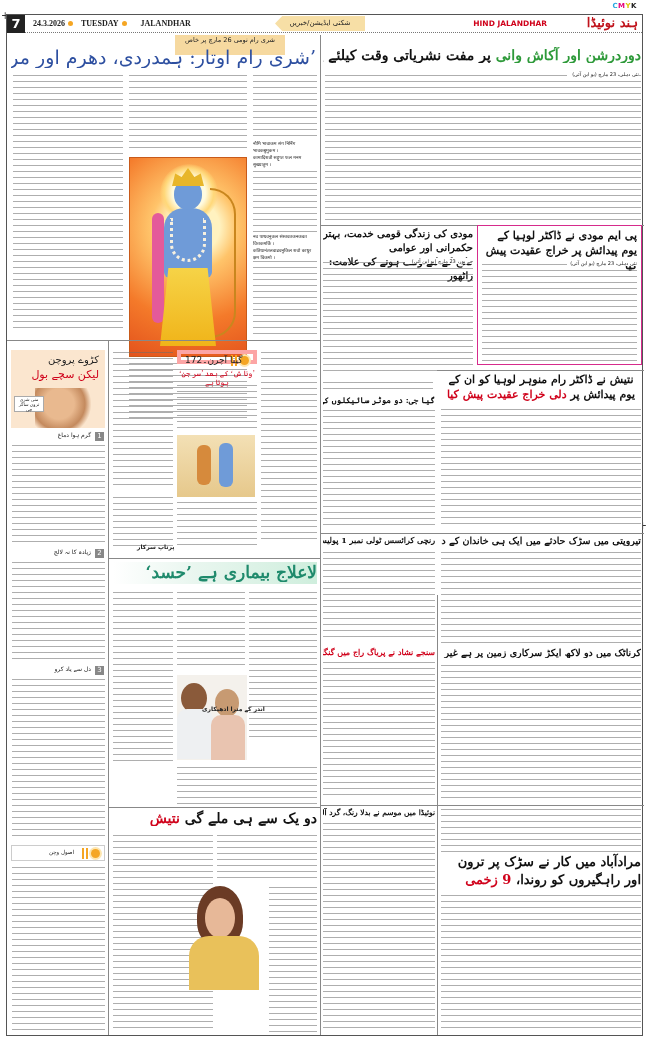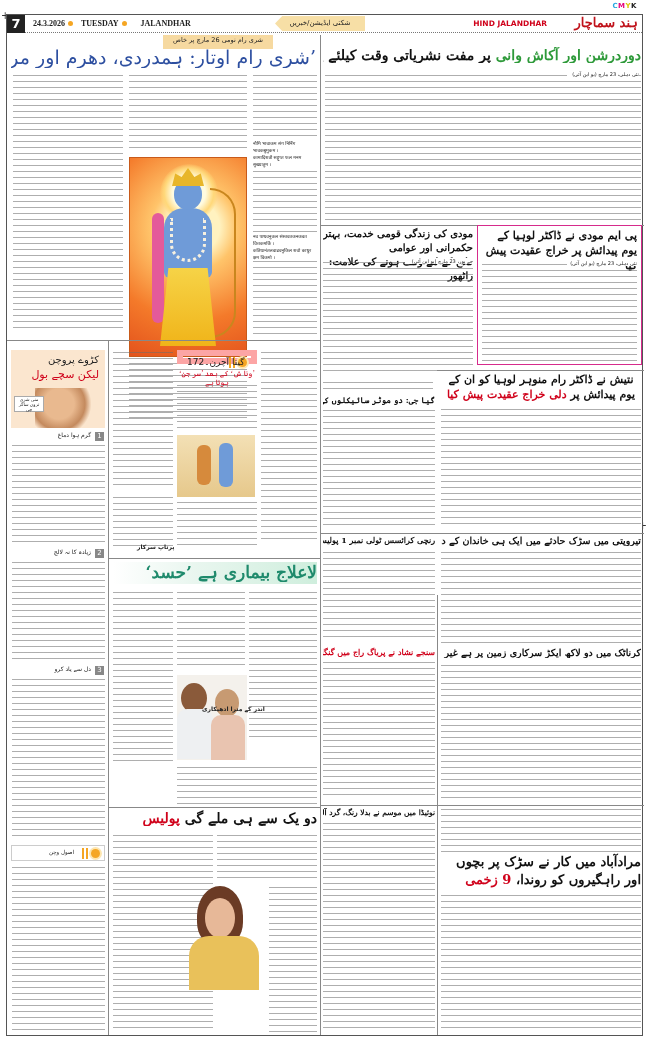--- a/index.html
+++ b/index.html
@@ -59,28 +59,28 @@
 
   <div class="header">
     <div class="page-num">7</div>
     <span class="hdr-date">24.3.2026</span>
       <span class="dot"></span>
     <span class="hdr-day">TUESDAY</span>
       <span class="dot"></span>
     <span class="hdr-city" style="margin-left:14px;">JALANDHAR</span>
     <div class="hdr-tag">شکتی ایڈیشن/خبریں</div>
     <div class="hdr-brand-en">HIND JALANDHAR</div>
-    <div class="hdr-brand-ur">ہند سماچار</div>
+    <div class="hdr-brand-ur">ہند نوئیڈا</div>
   </div>
 
   <div class="col-rule" style="left:313px; top:20px; height:1000px;"></div>
   <div class="col-rule" style="left:101px; top:325px; height:695px;"></div>
   <div class="col-rule" style="left:430px; top:580px; height:440px;"></div>
 
-  <div class="kicker" style="left:156px; top:20px; width:110px; height:14px; line-height:10px;">شری رام نومی 26 مارچ پر خاص</div>
+  <div class="kicker" style="left:168px; top:20px; width:110px; height:20px; line-height:10px;">شری رام نومی 26 مارچ پر خاص</div>
   <div class="headline" style="left:4px; top:31px; width:305px; font-size:19px; color:#2d4fa0; font-weight:normal; font-family:'DejaVu Serif',serif;">’شری رام اوتار: ہمدردی، دھرم اور مریادہ کا پیغام</div>
 
   <div class="lines" style="left:6px; top:58px; width:110px; height:260px;"></div>
   <div class="lines" style="left:122px; top:58px; width:118px; height:80px;"></div>
   <div class="lines" style="left:246px; top:58px; width:64px; height:262px;"></div>
   <div class="lines" style="left:122px; top:346px; width:118px; height:60px;"></div>
 
   <div class="ram-img">
     <div class="ram-halo"></div>
     <div class="ram-bow"></div>
@@ -119,21 +119,21 @@
   <div style="position:absolute; left:10px; top:650px; width:74px; font-size:6px; direction:rtl;">دل سے یاد کرو</div>
   <div class="lines" style="left:5px; top:662px; width:93px; height:160px;"></div>
   <div style="position:absolute; left:4px; top:830px; width:94px; height:16px; border:1px solid #ccc;">
     <div class="sun-icon" style="right:4px; top:3px;"></div>
     <div class="bars-icon" style="right:16px; top:2px;"></div>
     <div style="position:absolute; right:30px; top:3px; font-size:5.5px; direction:rtl;">اصول وچن</div>
   </div>
   <div class="lines" style="left:5px; top:850px; width:93px; height:165px;"></div>
 
   <div class="lines" style="left:106px; top:335px; width:60px; height:140px;"></div>
-  <div style="position:absolute; left:170px; top:335px; width:80px; height:14px; border:6px solid #fca5a5;">
+  <div style="position:absolute; left:170px; top:335px; width:80px; height:14px; border:4px solid #fca5a5;">
     <div class="sun-icon" style="right:4px; top:2px;"></div>
     <div class="bars-icon" style="right:16px; top:1px;"></div>
     <div style="position:absolute; left:4px; top:1px; font-size:9px; direction:rtl;">گیتا آچرن۔172</div>
   </div>
   <div style="position:absolute; left:170px; top:354px; width:80px; font-size:7.5px; direction:rtl; text-align:center;font-family:Liberation Serif, serif;" class="accent-red">’ونا ش‘ کے بعد ’سر جن‘ ہوتا ہے</div>
   <div class="lines" style="left:170px; top:368px; width:80px; height:50px;"></div>
   <div class="img-block" style="left:170px; top:420px; width:78px; height:62px; background:linear-gradient(#f3e0b5, #e6c88b);">
     <div style="position:absolute; left:20px; top:10px; width:14px; height:40px; background:#d68a3c; border-radius:6px;"></div>
     <div style="position:absolute; left:42px; top:8px; width:14px; height:44px; background:#6f9bd8; border-radius:6px;"></div>
   </div>
@@ -151,21 +151,21 @@
   <div class="img-block" style="left:170px; top:660px; width:70px; height:85px; background:#f4f1ec;">
     <div style="position:absolute; left:4px; top:8px; width:26px; height:30px; border-radius:50%; background:#8a5a3a;"></div>
     <div style="position:absolute; left:0px; top:34px; width:36px; height:50px; background:#eef0f2; border-radius:10px 10px 0 0;"></div>
     <div style="position:absolute; left:38px; top:14px; width:24px; height:28px; border-radius:50%; background:#c79a72;"></div>
     <div style="position:absolute; left:34px; top:40px; width:34px; height:45px; background:#e9c4b0; border-radius:10px 10px 0 0;"></div>
   </div>
   <div class="lines" style="left:170px; top:750px; width:140px; height:40px;"></div>
   <div class="signature" style="left:195px; top:690px;">اندر کے مترا ادھیکاری</div>
 
   <div class="h-rule" style="left:102px; top:792px; width:211px;"></div>
-  <div class="headline" style="left:106px; top:795px; width:204px; font-size:14px; text-align:right;"><span>دو یک سے ہی ملے گی</span> <span class="accent-red">پولیس</span></div>
+  <div class="headline" style="left:106px; top:795px; width:204px; font-size:14px; text-align:right;"><span>دو یک سے ہی ملے گی</span> <span class="accent-red">نتیش</span></div>
   <div class="lines" style="left:106px; top:818px; width:100px; height:200px;"></div>
   <div class="lines" style="left:210px; top:818px; width:100px; height:50px;"></div>
   <div class="img-block" style="left:160px; top:865px; width:100px; height:110px;">
     <div style="position:absolute; left:30px; top:6px; width:46px; height:60px; border-radius:50% 50% 40% 40%; background:#6b3b25;"></div>
     <div style="position:absolute; left:38px; top:18px; width:30px; height:40px; border-radius:50%; background:#e7b898;"></div>
     <div style="position:absolute; left:22px; top:56px; width:70px; height:54px; background:#e9c15a; border-radius:20px 20px 0 0;"></div>
   </div>
   <div class="lines" style="left:262px; top:870px; width:48px; height:148px;"></div>
 
   <div class="headline" style="left:316px; top:32px; width:318px; font-size:14px; text-align:right;"><span class="accent-green">دوردرشن اور آکاش وانی</span> <span>پر مفت نشریاتی وقت کیلئے پارٹیوں کو ڈیجیٹل واؤچر جاری</span></div>
@@ -215,18 +215,18 @@
   <div class="lines" style="left:434px; top:648px; width:200px; height:138px;"></div>
 
   <div class="h-rule" style="left:313px; top:790px; width:118px;"></div>
 
   <div class="headline" style="left:316px; top:793px; width:112px; font-size:7.5px; text-align:right;">نوئیڈا میں موسم نے بدلا رنگ، گرد آلود ہوائیں چلنے کا امکان</div>
   <div class="lines" style="left:316px; top:806px; width:112px; height:212px;"></div>
 
   <div class="h-rule" style="left:430px; top:790px; width:207px;"></div>
   <div class="lines" style="left:434px; top:792px; width:200px; height:45px;"></div>
   <div class="headline" style="left:434px; top:838px; width:200px; font-size:13px; text-align:right; line-height:18px; white-space:normal;">
-    <div>مرادآباد میں کار نے سڑک پر بچوں</div>
+    <div>مرادآباد میں کار نے سڑک پر ترون</div>
     <div><span>اور راہگیروں کو روندا،</span> <span class="accent-red">9 زخمی</span></div>
   </div>
   <div class="lines" style="left:434px; top:878px; width:200px; height:140px;"></div>
 
 </div>
 
 </body></html>

